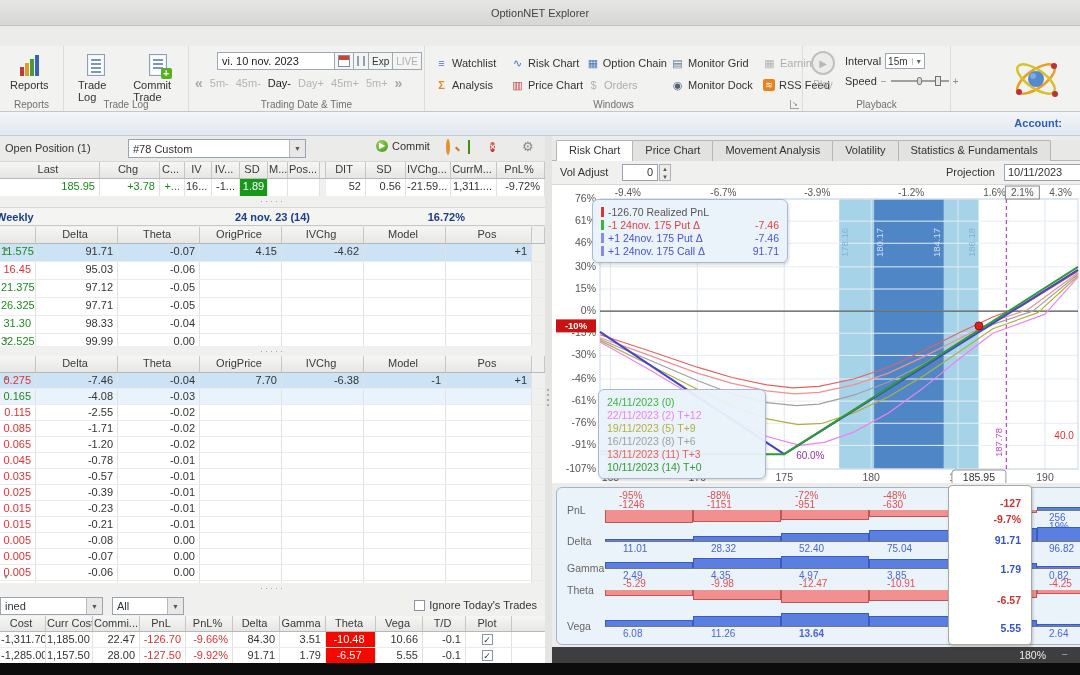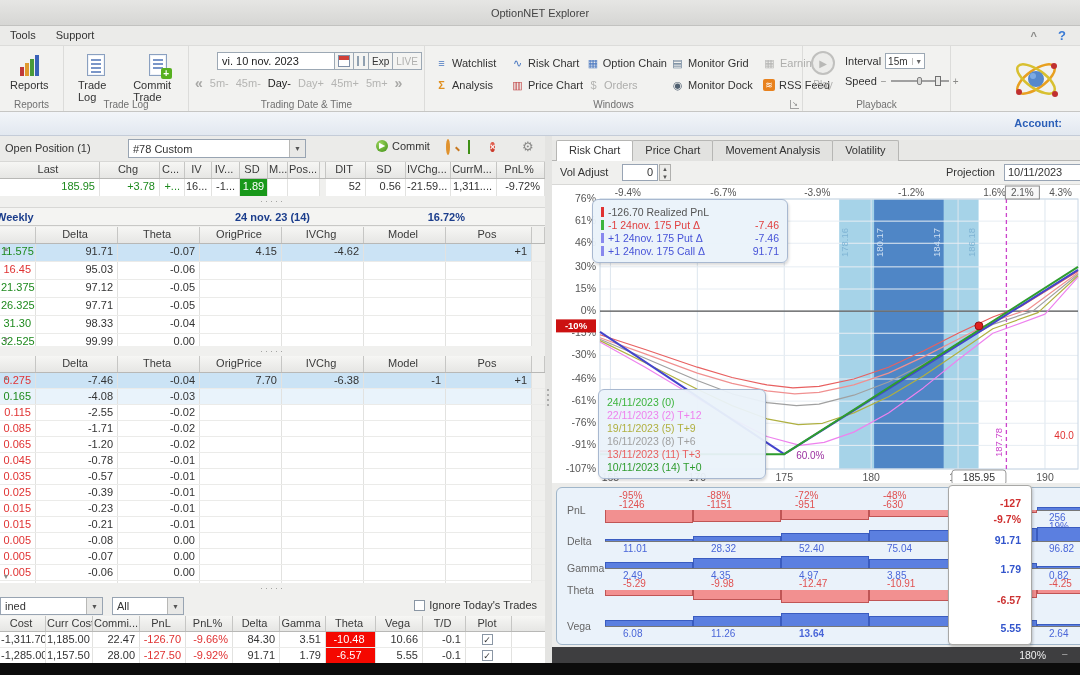--- a/index.html
+++ b/index.html
@@ -159,27 +159,20 @@
 </style>
 </head>
 <body>
 
 <div id="app">
 
   <div id="titlebar">
     <span class="wt">OptionNET Explorer</span>
   </div>
 
-  <div id="menubar">
-    <span id="menu-items"><span class="menu-item">Tools</span><span class="menu-item">Support</span></span>
-    <span id="menu-right">
-      <span class="mi chev-up">^</span>
-      <span class="mi help-q">?</span>
-    </span>
-  </div>
 
   <div id="ribbon">
     <div class="rgroup" style="width:64px">
       <div class="rbtn-big" style="margin:4px 0 0 4px">
         <span class="icon-bars">
             <b></b>
             <b></b>
             <b></b>
             <b></b>
           </span>
@@ -688,20 +681,21 @@
           <i></i>
         </span>
       </div>
 
     <div id="right-panel">
       <div id="tabs">
           <div class="tab active">Risk Chart</div>
           <div class="tab">Price Chart</div>
           <div class="tab">Movement Analysis</div>
           <div class="tab">Volatility</div>
+          <div class="tab">Statistics &amp; Fundamentals</div>
         </div>
 
       <div id="chart-controls">
         <span class="va-lbl">Vol Adjust</span>
         <span id="vol-spin">0</span>
         <span id="vol-spin-arrows">▲<br>▼</span>
         <span id="proj-lbl">Projection</span>
         <span id="proj-input">10/11/2023</span>
       </div>
 

